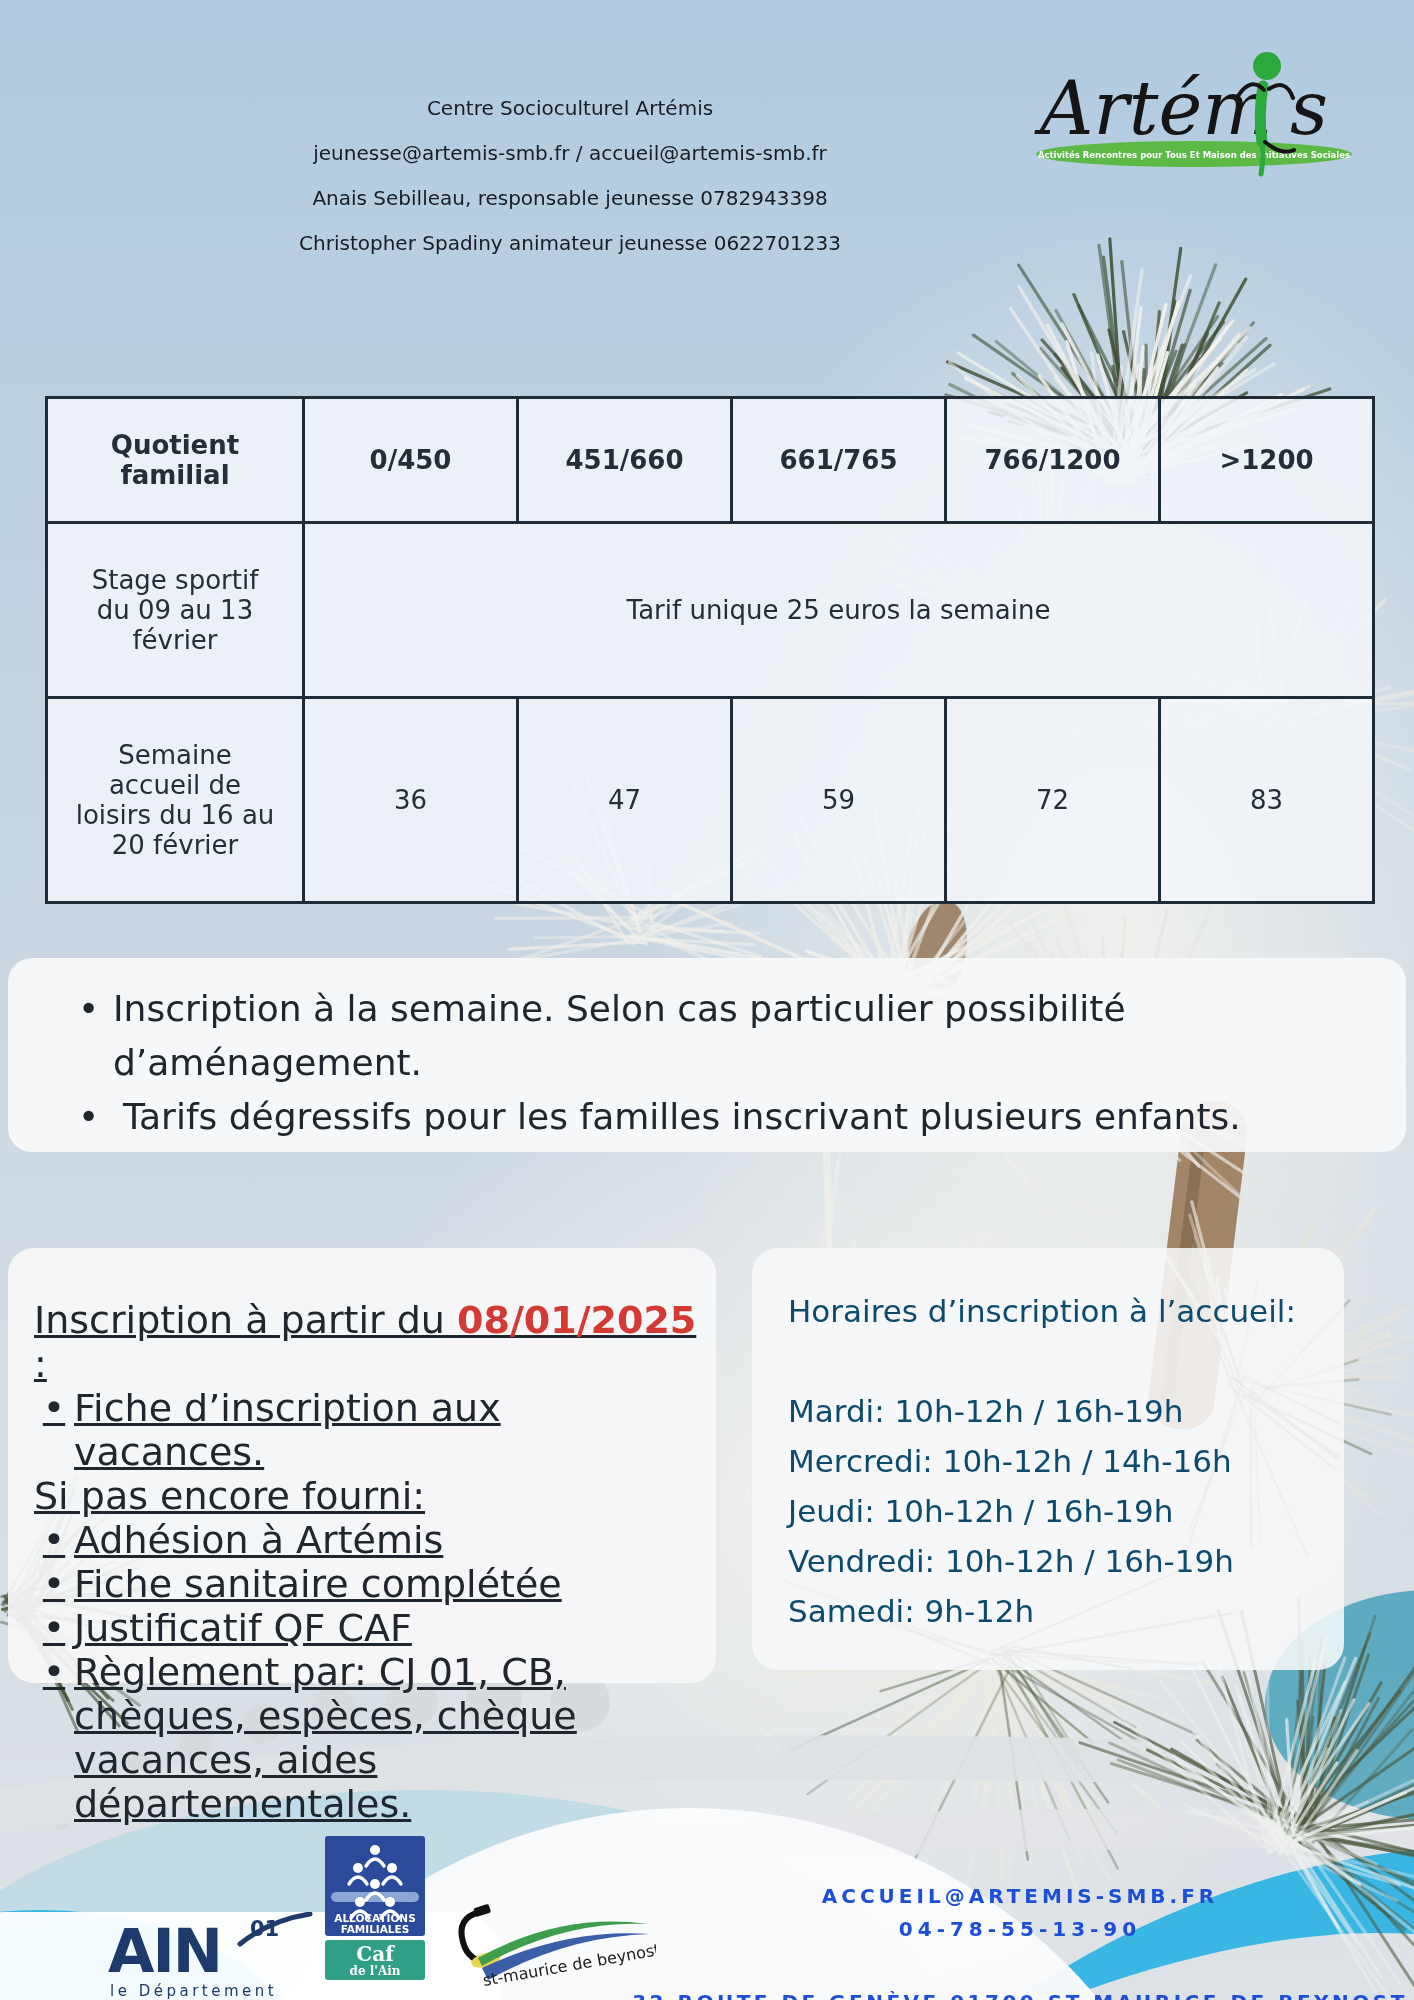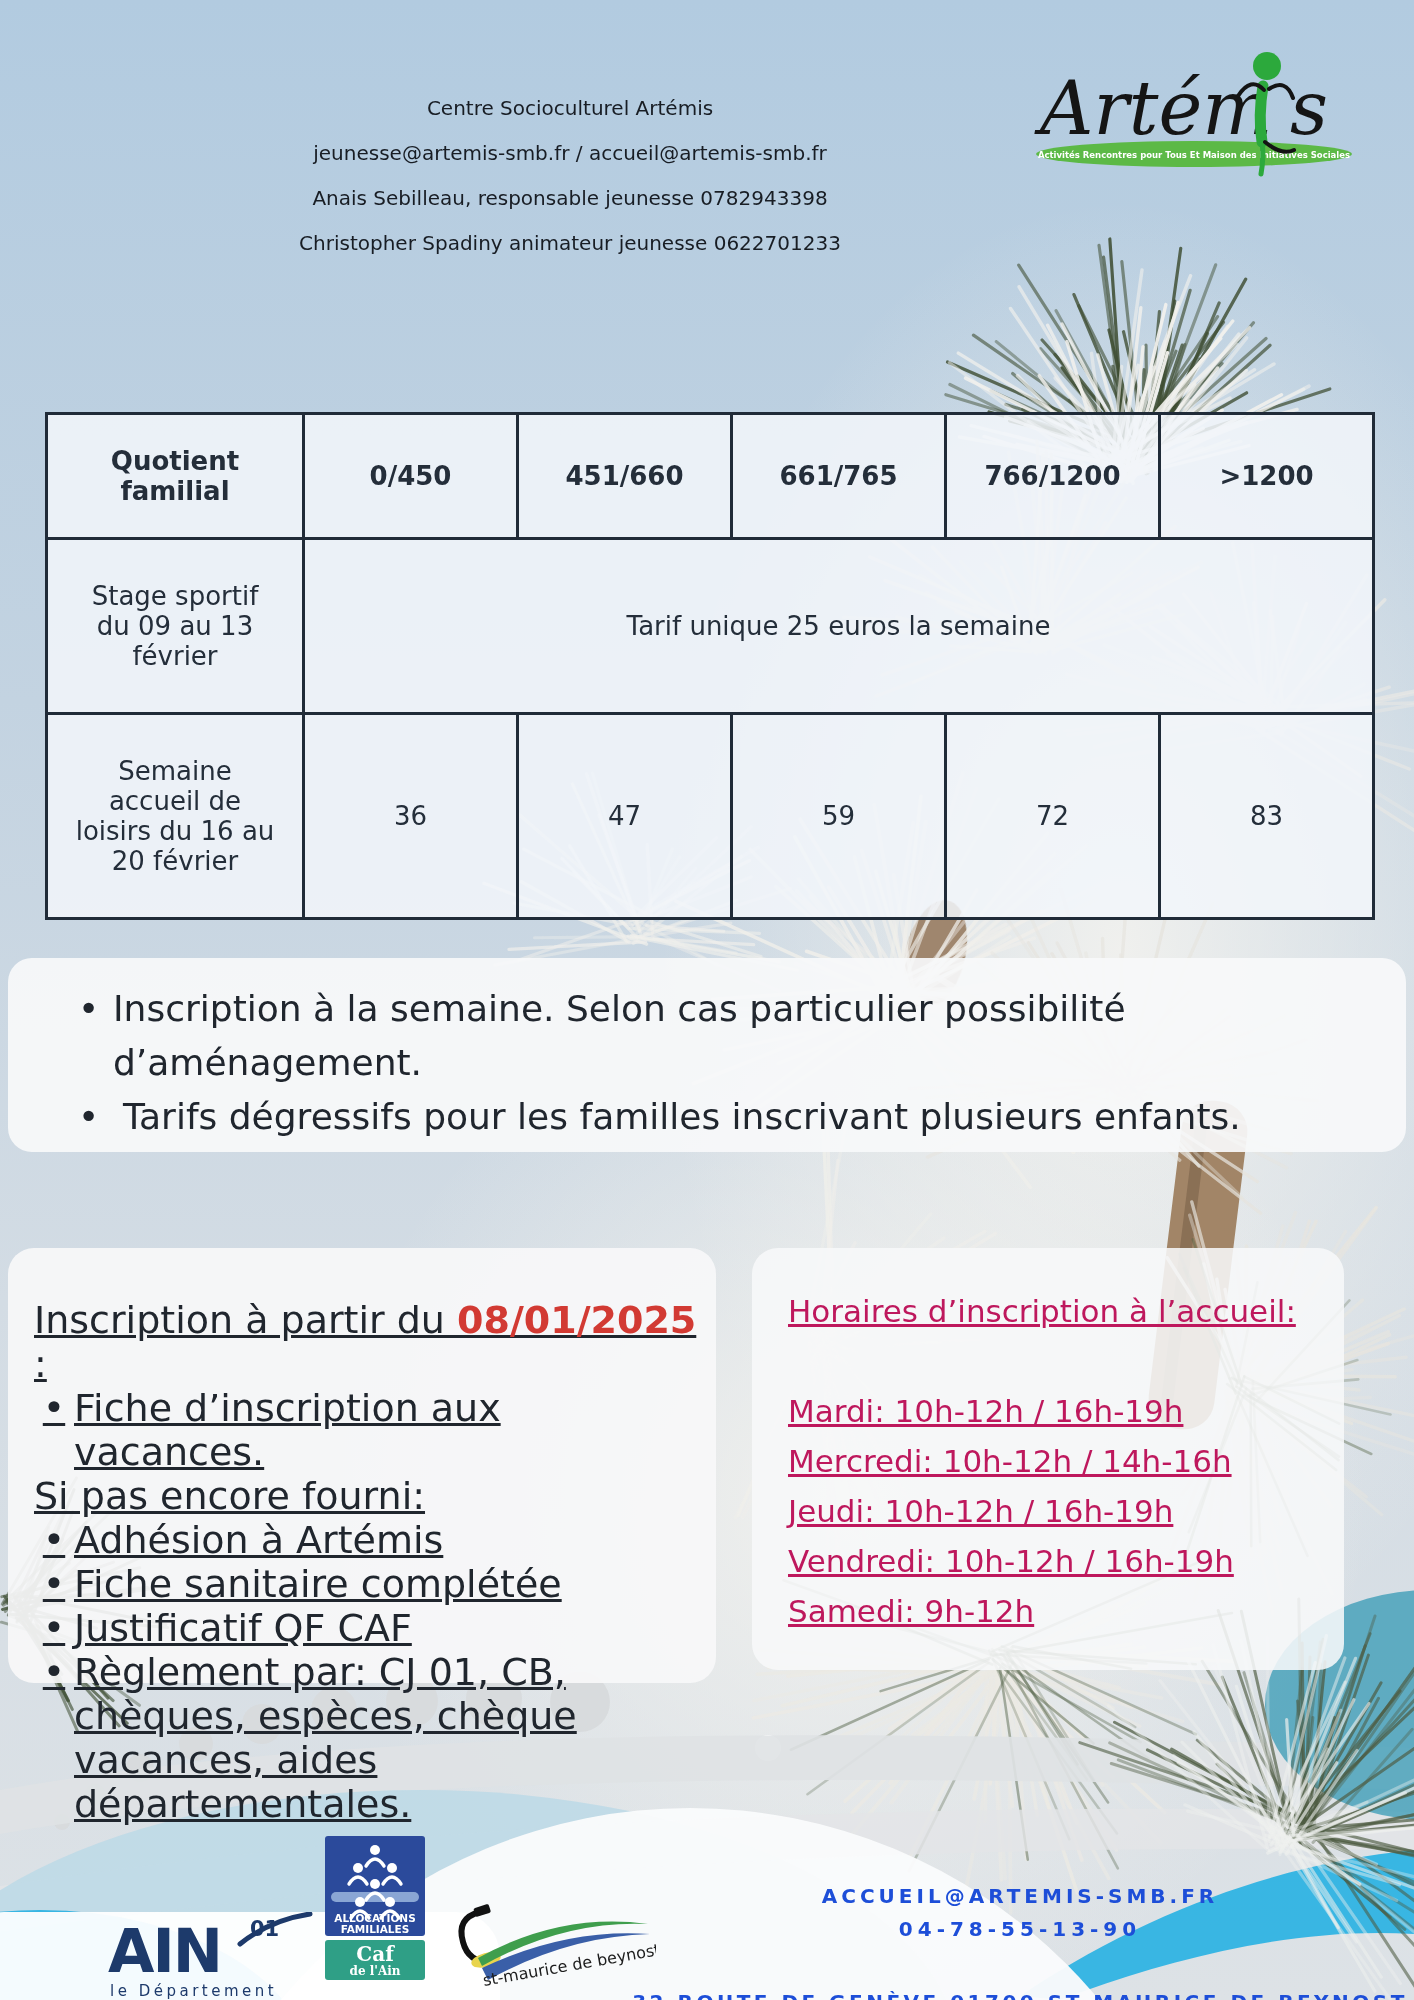--- a/index.html
+++ b/index.html
@@ -7,21 +7,21 @@
   .page{position:relative;width:1414px;height:2000px;overflow:hidden;background:#c3d4e2;}
   .page *{box-sizing:border-box;}
   #bg{position:absolute;left:0;top:0;width:1414px;height:2000px;z-index:0;}
 
   
   .header-block{position:absolute;left:140px;top:86px;width:860px;z-index:2;
     text-align:center;font-size:20px;line-height:45px;color:#181d24;}
   .artemis-logo{position:absolute;left:1032px;top:40px;width:334px;height:138px;z-index:2;}
 
   
-  table.pricing{position:absolute;left:45px;top:412px;z-index:2;border-collapse:collapse;table-layout:fixed;}
+  table.pricing{position:absolute;left:45px;top:396px;z-index:2;border-collapse:collapse;table-layout:fixed;}
   table.pricing td,table.pricing th{border:3px solid #202b38;background:rgba(242,246,250,0.86);
     color:#242e3a;text-align:center;vertical-align:middle;font-size:26px;font-weight:normal;padding:0 26px;}
   table.pricing th{font-weight:bold;}
   .col-label{width:257px;}
   .col-val{width:214px;}
   .row-head{height:125px;}
   .row-stage{height:175px;}
   .row-semaine{height:205px;}
 
   
@@ -37,21 +37,21 @@
     background:rgba(247,248,249,0.93);border-radius:26px;padding:50px 14px 0 26px;
     font-size:38px;line-height:44px;color:#20262e;text-decoration:underline;}
   .reg-date{color:#d23a33;font-weight:bold;}
   .reg-li{display:flex;}
   .reg-li .note-bullet{width:40px;flex:0 0 40px;text-align:center;}
   .reg-li .li-text{flex:1;padding-right:6px;}
 
   
   .hours-box{position:absolute;left:752px;top:1248px;width:592px;height:422px;z-index:2;
     background:rgba(247,248,249,0.88);border-radius:26px;padding:38px 20px 0 36px;
-    font-size:31px;line-height:50px;color:#be185d;text-decoration:underline;}
+    font-size:31px;line-height:50px;color:#0c4a6e;}
   .hours-gap{height:50px;}
 
   
   .footer-contact{position:absolute;left:630px;top:1880px;width:780px;z-index:3;text-align:center;
     color:#1d4ed8;font-weight:600;font-size:20px;line-height:33px;}
   .fc-email{letter-spacing:4px;}
   .fc-phone{letter-spacing:5px;}
   .fc-address{letter-spacing:3.5px;margin-top:40px;}
   .ain-logo{position:absolute;left:108px;top:1912px;z-index:3;}
   .caf-logo{position:absolute;left:325px;top:1836px;z-index:3;}

